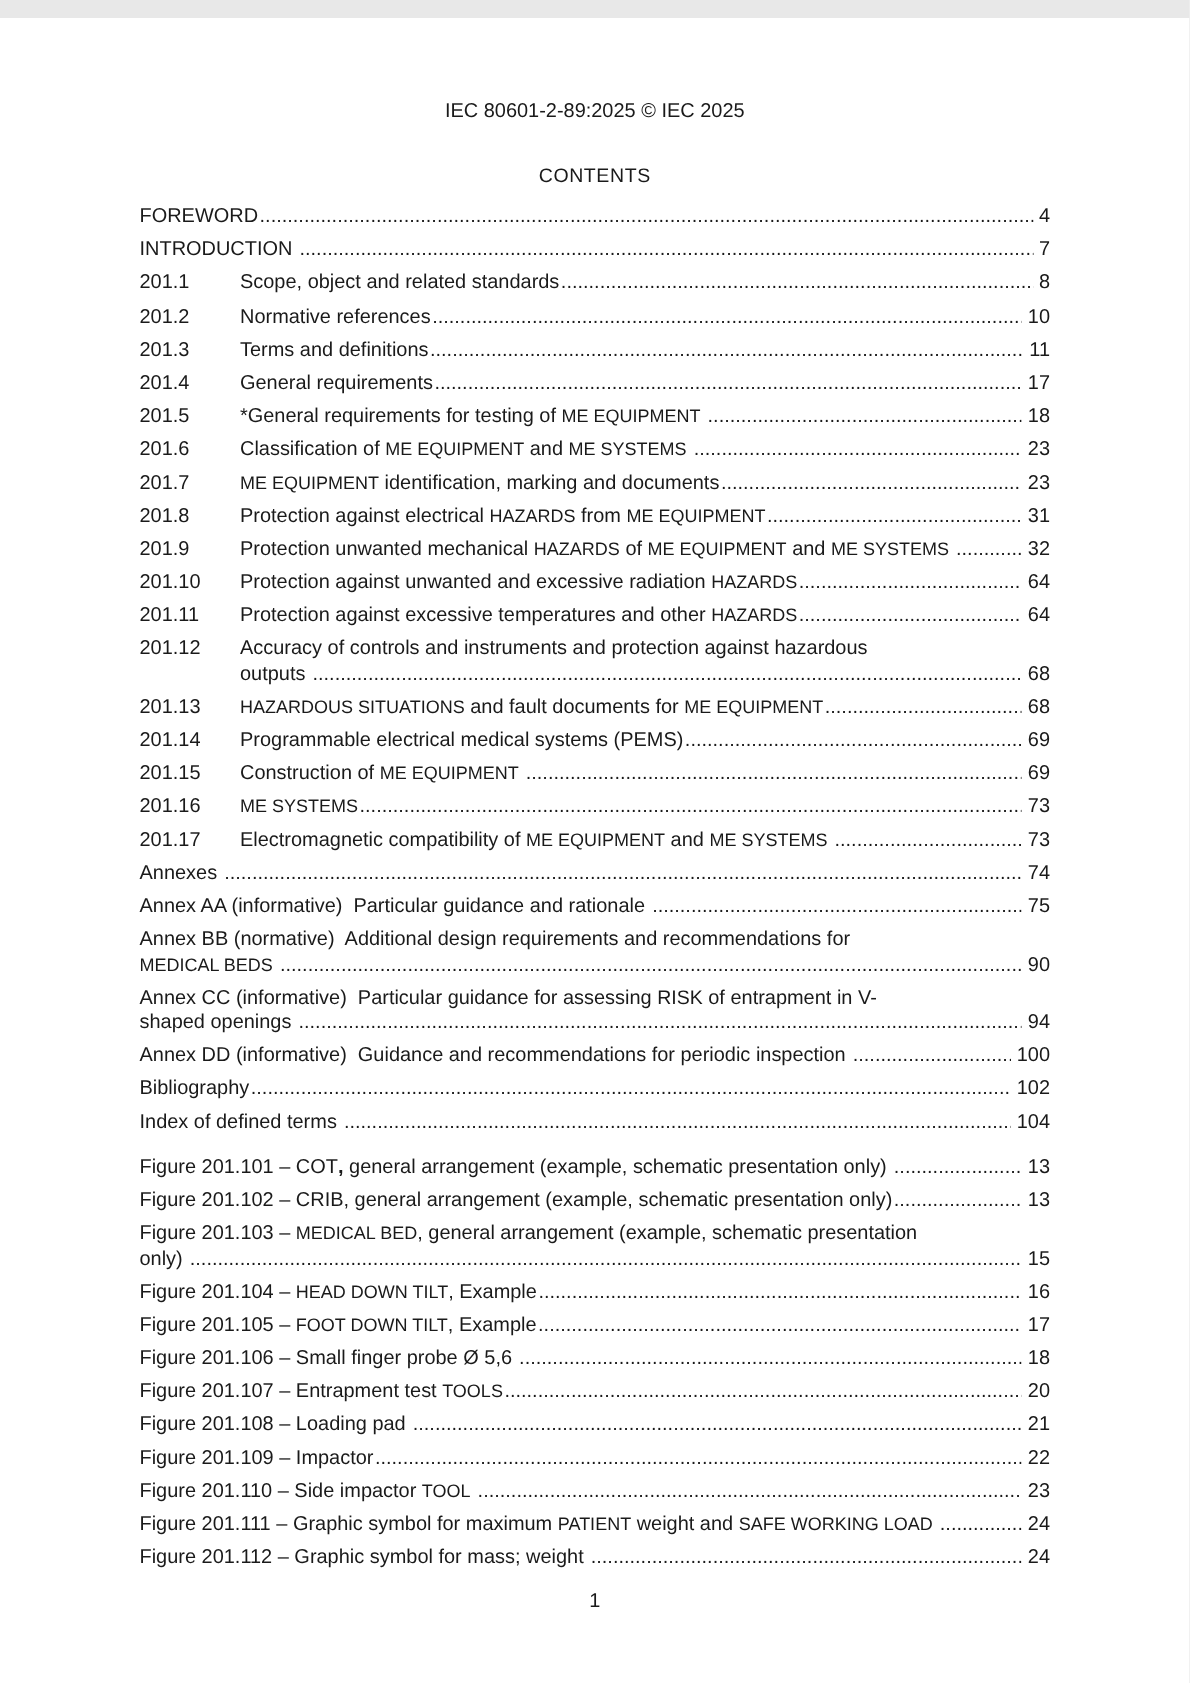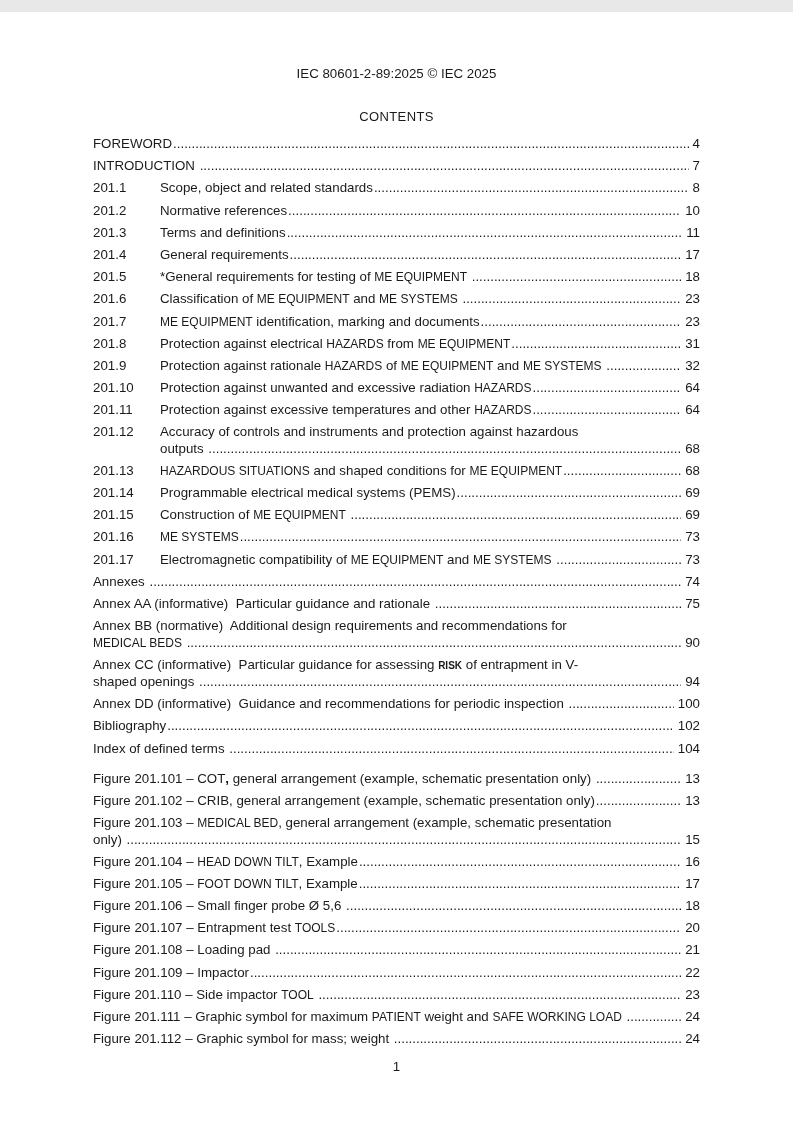--- a/index.html
+++ b/index.html
@@ -31,21 +31,21 @@
   .toc { width: 607px; }
   .entry { margin-bottom: 5.9px; line-height: 16.3px; }
   .entry.clause { display: flex; }
   .entry.gap-before { margin-top: 14px; }
   .num { flex: 0 0 67px; width: 67px; }
   .body { flex: 1 1 auto; min-width: 0; display: block; text-align: center; }
   .line { display: flex; align-items: baseline; }
   .txt { white-space: pre; }
   .sc { font-size: 12px; }
   .b  { font-weight: bold; }
-  .bsc { font-weight: bold; font-size: 10px; }
+  .bsc { font-weight: normal; font-size: 13px; }
   .dots {
     flex: 1 1 auto;
     overflow: hidden;
     white-space: nowrap;
     min-width: 6px;
     margin-left: 1px;
     margin-right: 4px;
   }
   .dots::after {
     content: "......................................................................................................................................................................................................................";
@@ -160,21 +160,21 @@
             <span class="txt"><span>Protection against electrical </span><span class="sc">HAZARDS</span><span> from </span><span class="sc">ME EQUIPMENT</span></span>
             <span class="dots"></span>
             <span class="pg">31</span>
           </span>
         </span>
       </div>
       <div class="entry clause">
         <span class="num">201.9</span>
         <span class="body">
           <span class="line">
-            <span class="txt"><span>Protection against rationale </span><span class="sc">HAZARDS</span><span> of </span><span class="sc">ME EQUIPMENT</span><span> and </span><span class="sc">ME SYSTEMS</span><span> </span></span>
+            <span class="txt"><span>Protection unwanted mechanical </span><span class="sc">HAZARDS</span><span> of </span><span class="sc">ME EQUIPMENT</span><span> and </span><span class="sc">ME SYSTEMS</span><span> </span></span>
             <span class="dots"></span>
             <span class="pg">32</span>
           </span>
         </span>
       </div>
       <div class="entry clause">
         <span class="num">201.10</span>
         <span class="body">
           <span class="line">
             <span class="txt"><span>Protection against unwanted and excessive radiation </span><span class="sc">HAZARDS</span></span>
@@ -203,21 +203,21 @@
             <span class="txt"><span>outputs </span></span>
             <span class="dots"></span>
             <span class="pg">68</span>
           </span>
         </span>
       </div>
       <div class="entry clause">
         <span class="num">201.13</span>
         <span class="body">
           <span class="line">
-            <span class="txt"><span class="sc">HAZARDOUS SITUATIONS</span><span> and shaped conditions for </span><span class="sc">ME EQUIPMENT</span></span>
+            <span class="txt"><span class="sc">HAZARDOUS SITUATIONS</span><span> and fault documents for </span><span class="sc">ME EQUIPMENT</span></span>
             <span class="dots"></span>
             <span class="pg">68</span>
           </span>
         </span>
       </div>
       <div class="entry clause">
         <span class="num">201.14</span>
         <span class="body">
           <span class="line">
             <span class="txt"><span>Programmable electrical medical systems (PEMS)</span></span>

